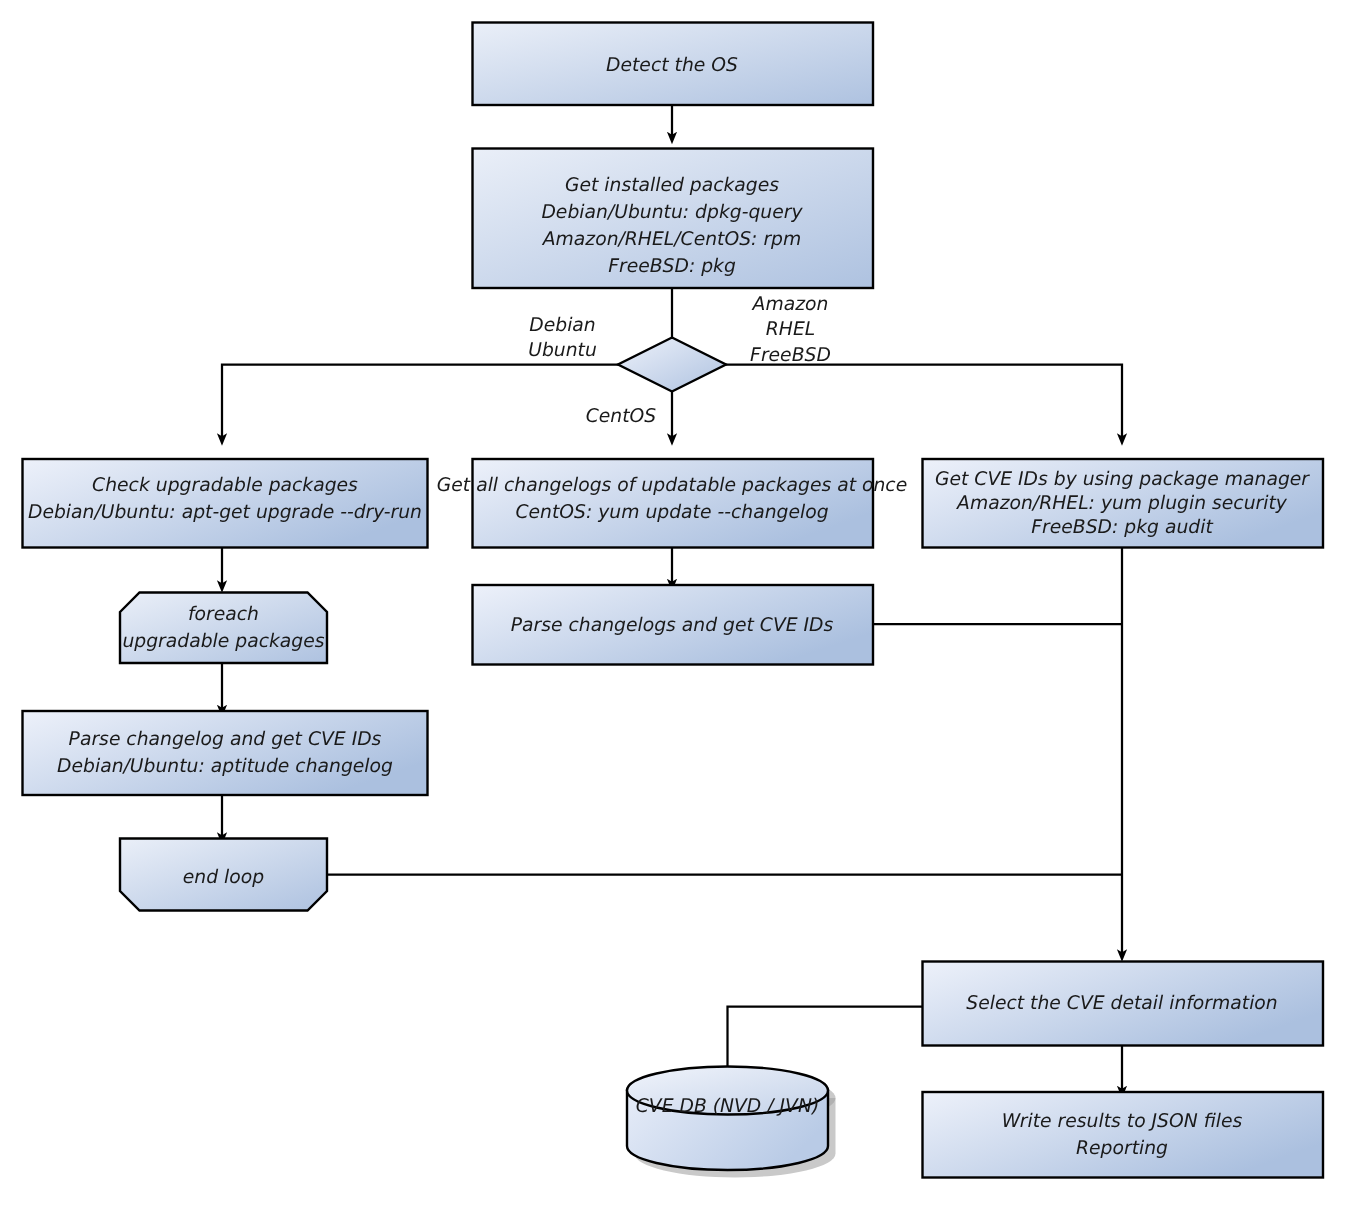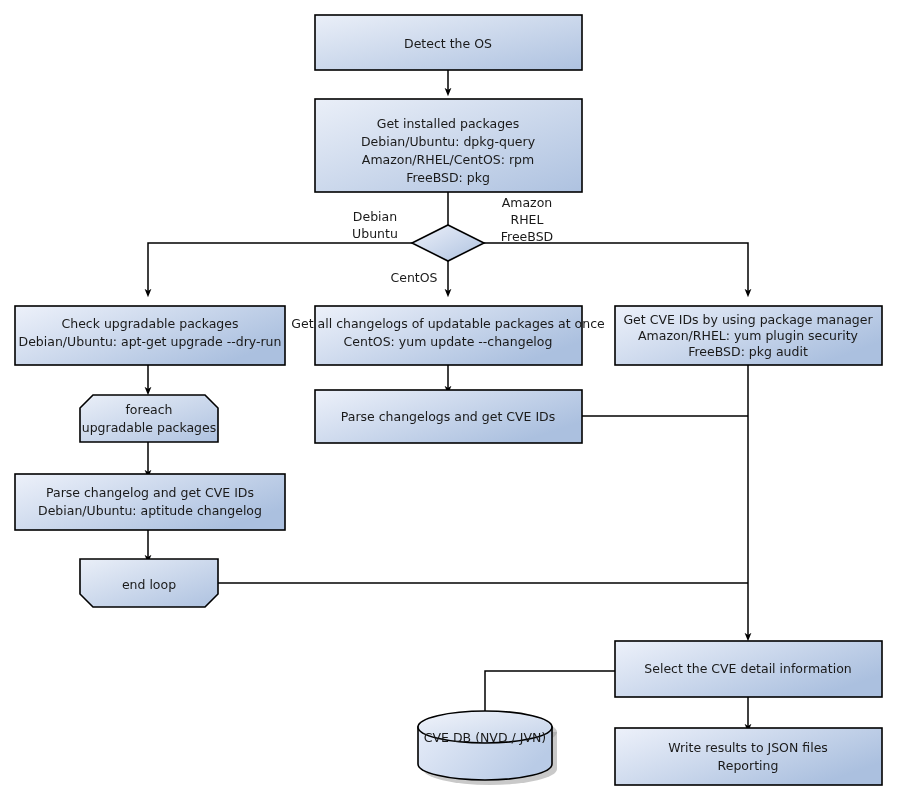--- a/index.html
+++ b/index.html
@@ -10,20 +10,21 @@
   body {
     width: 898px;
     height: 803px;
     font-family: "DejaVu Sans", sans-serif;
     overflow: hidden;
   }
   #flow-root {
     position: relative;
     width: 898px;
     height: 803px;
+    font-style: italic;
   }
   svg.flowchart {
     display: block;
     width: 898px;
     height: 803px;
   }
   .node-shape {
     stroke: #000000;
     stroke-width: 1.6;
   }

